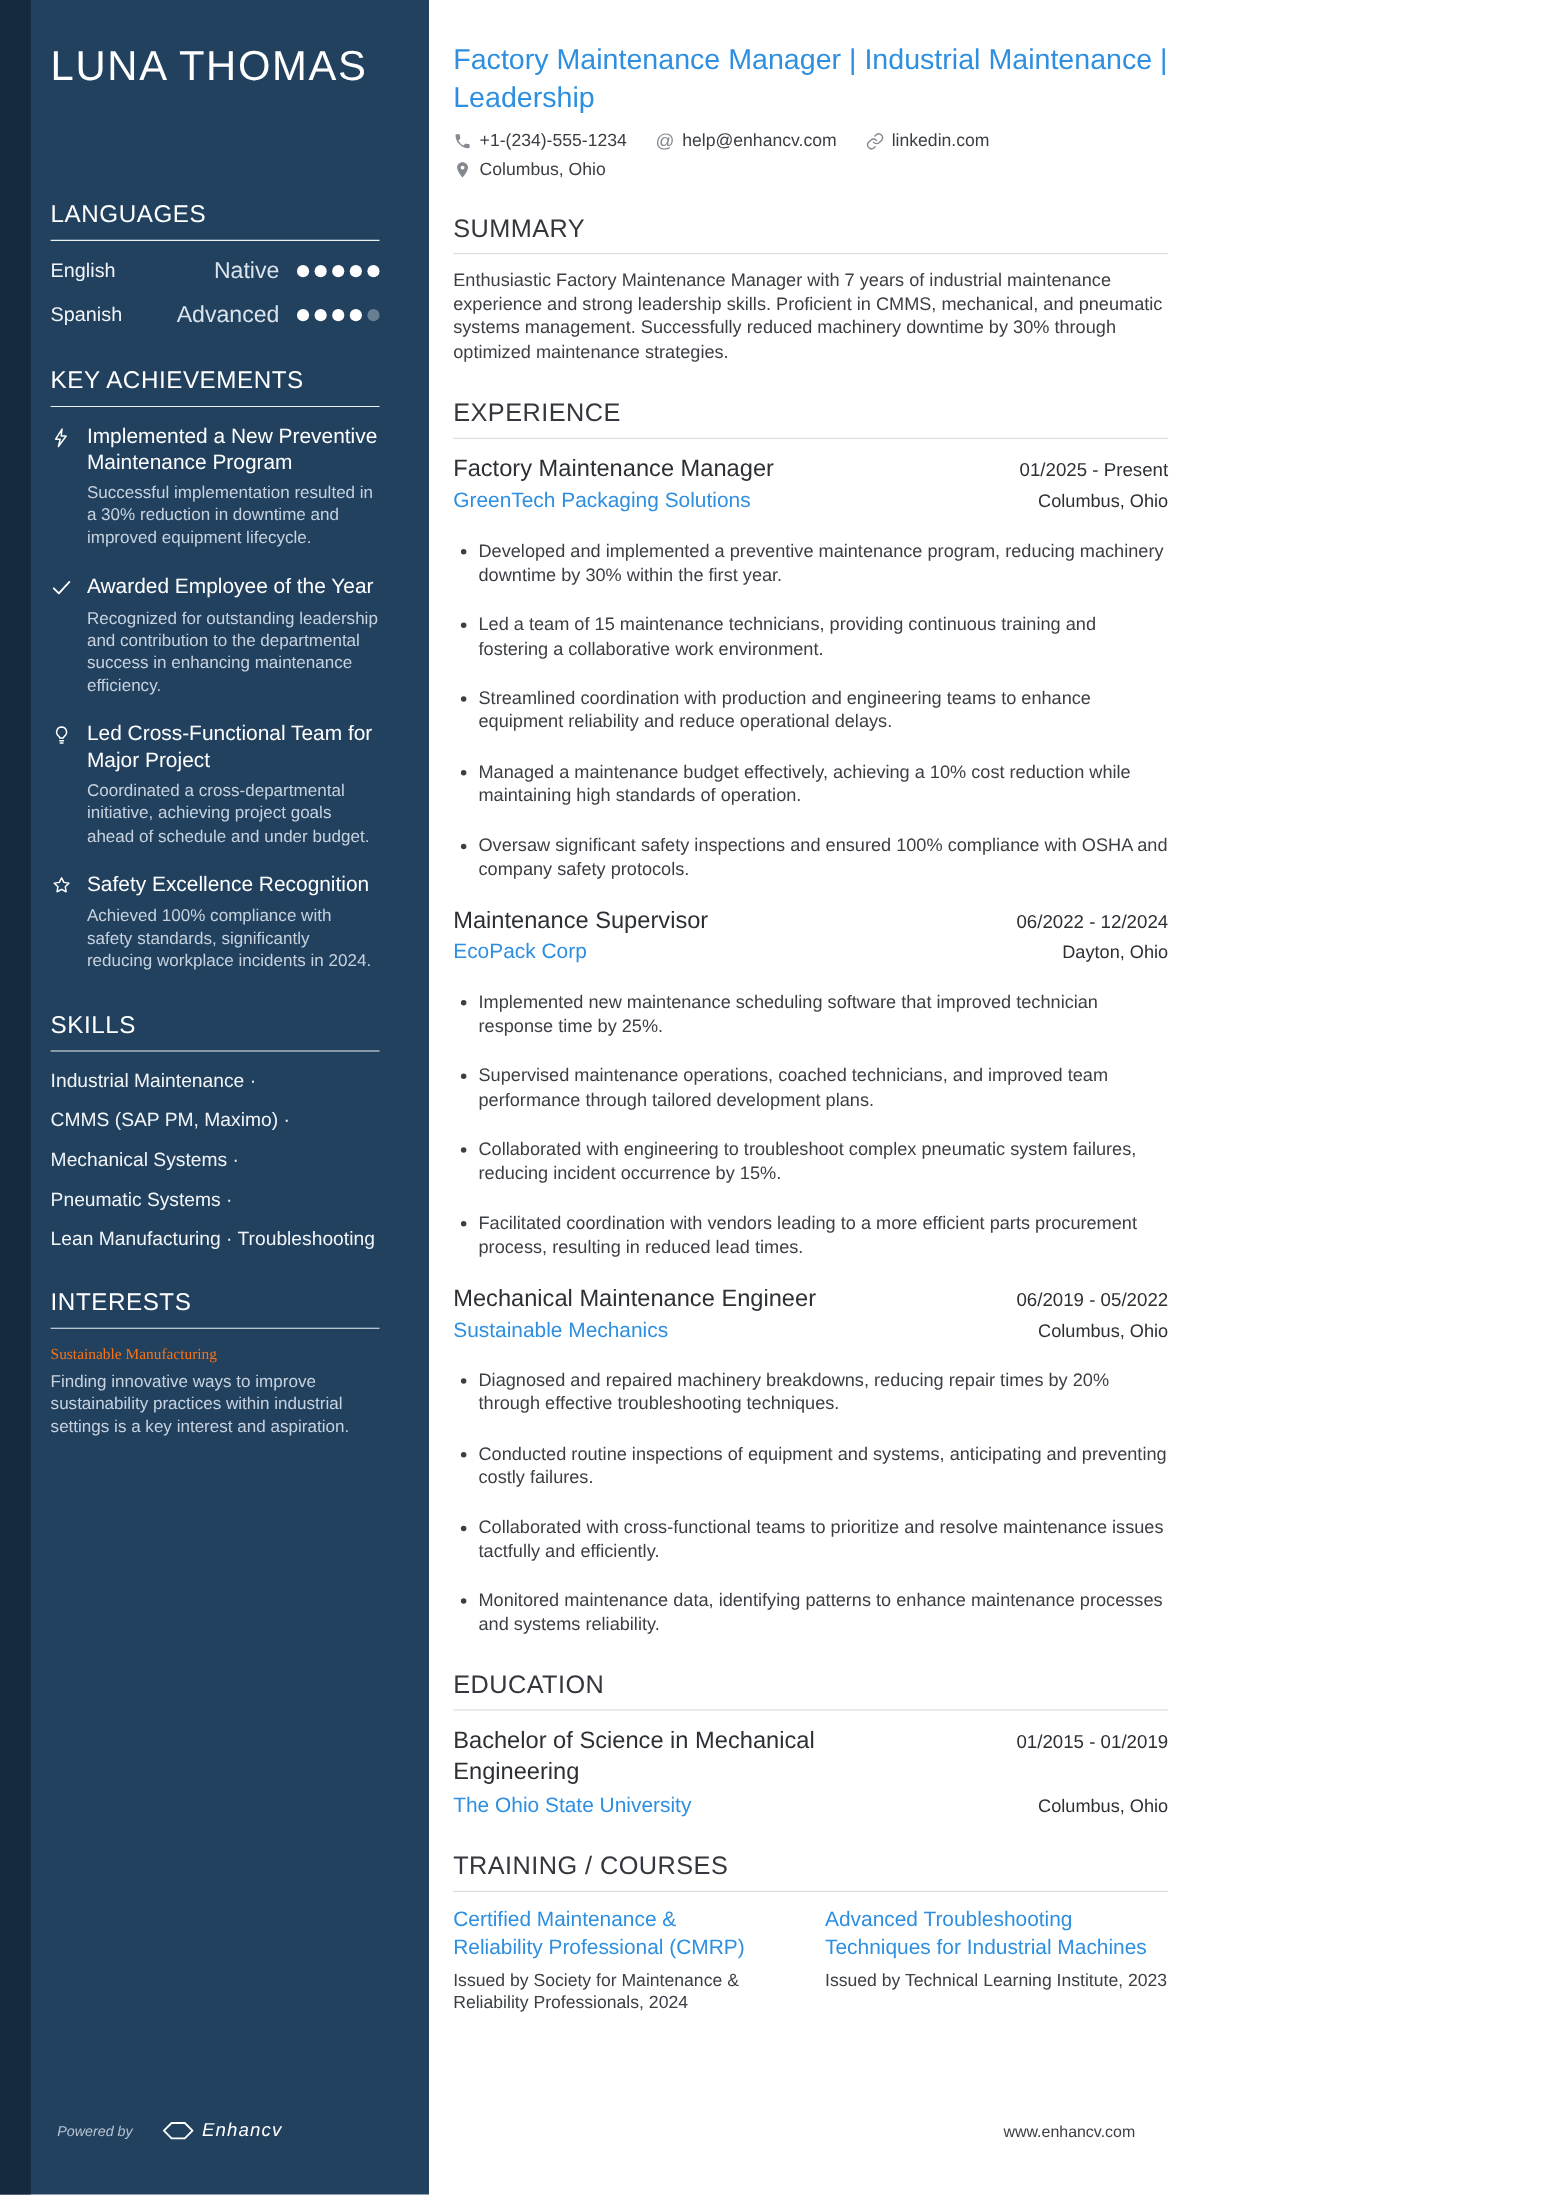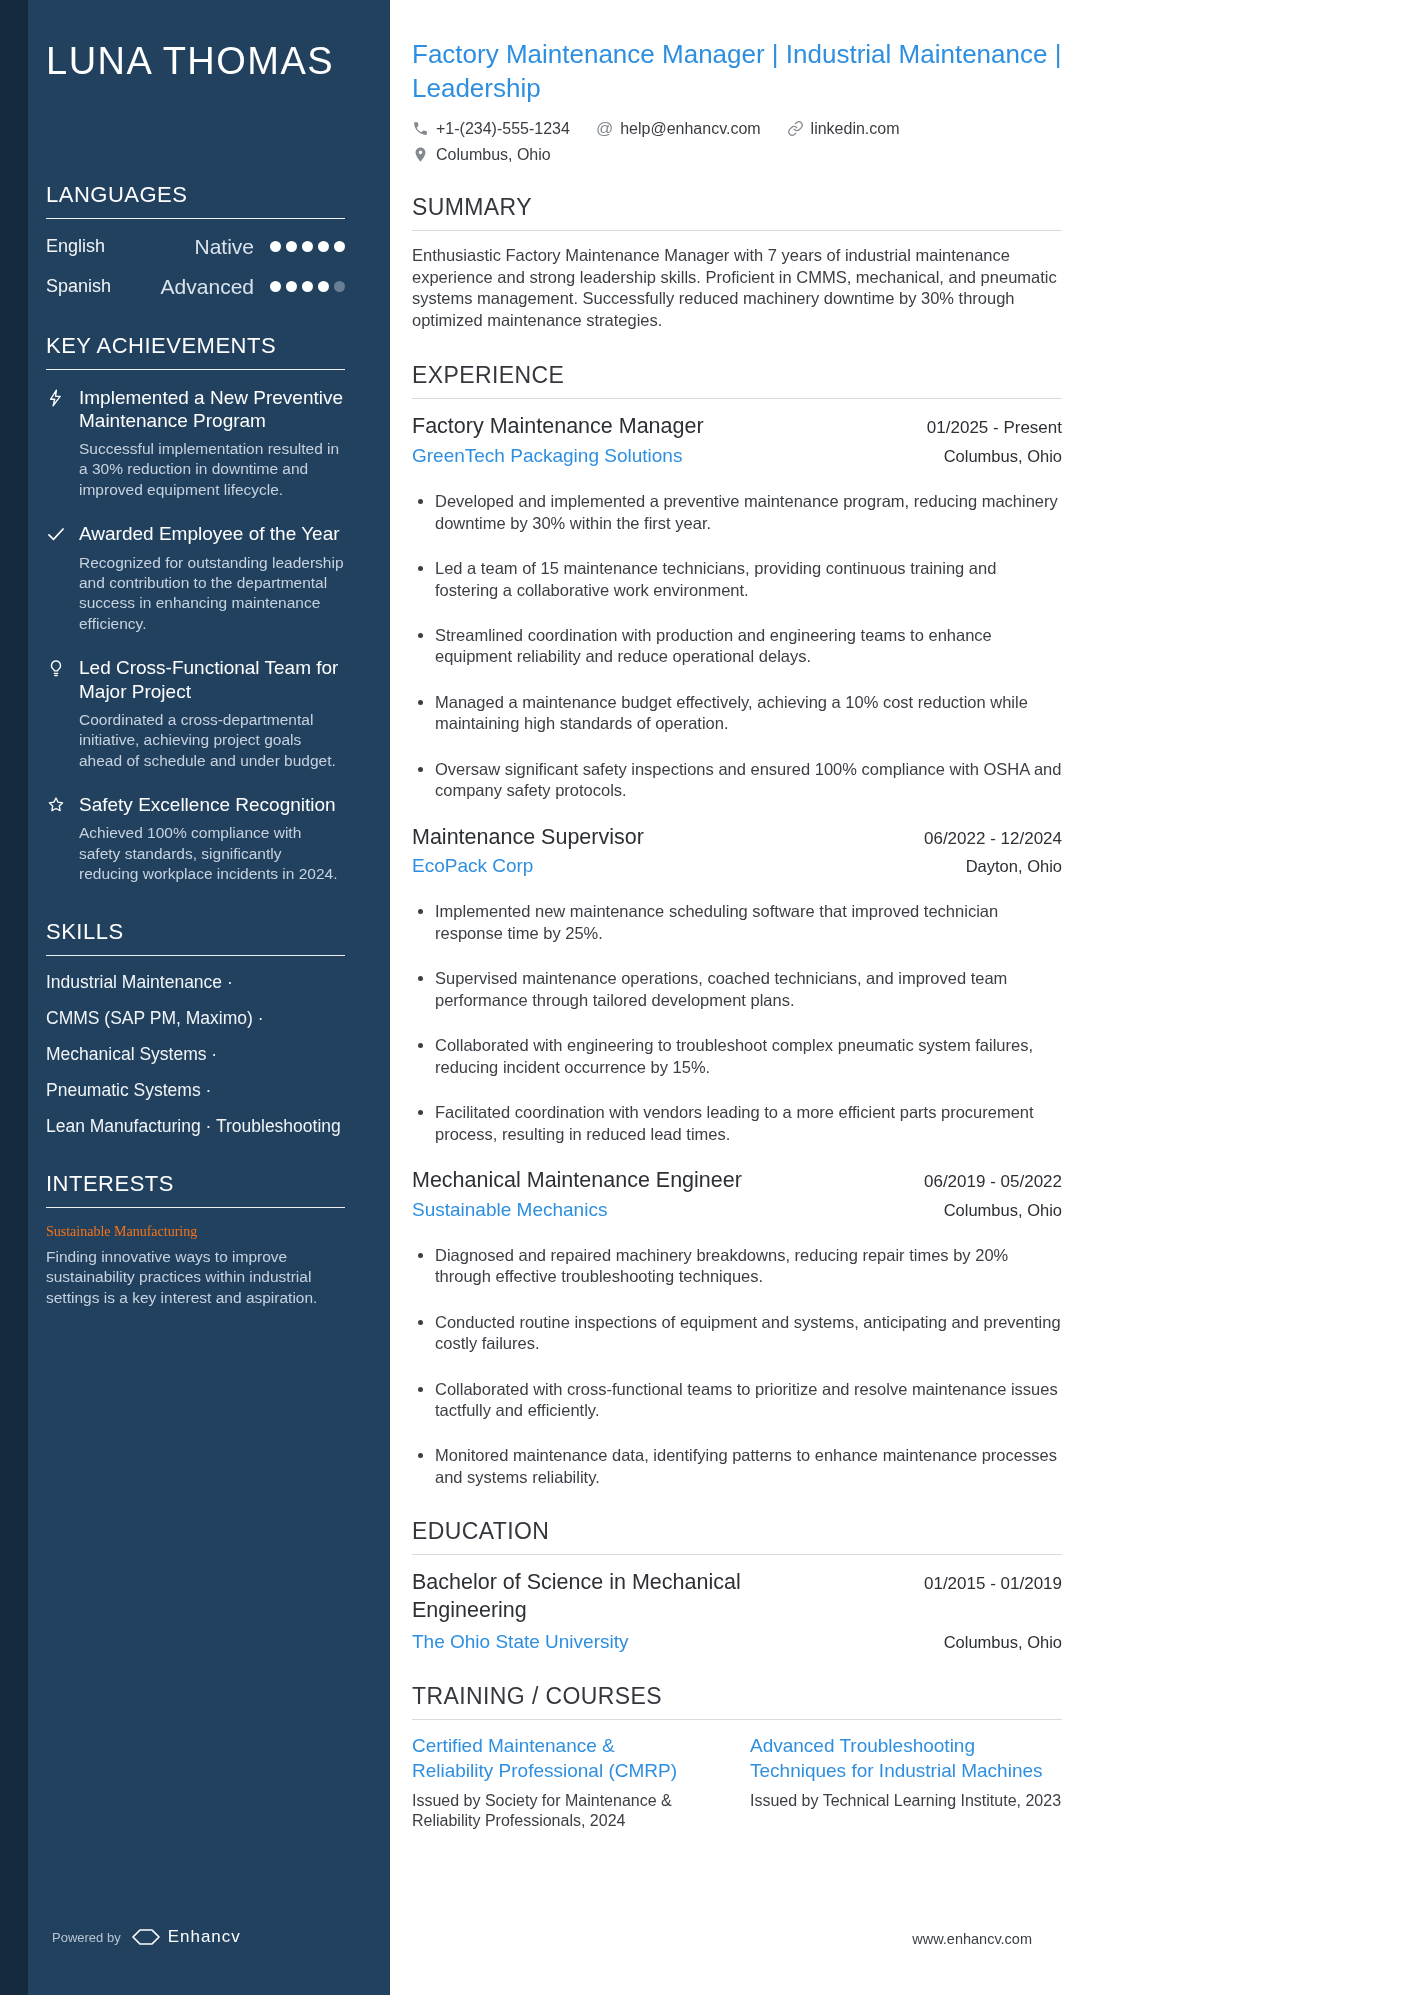--- a/index.html
+++ b/index.html
@@ -47,21 +47,21 @@
   .ach-title { font-size:19px; line-height:1.22; color:#ffffff; margin-bottom:7px; }
   .ach-desc { font-size:15.5px; line-height:1.32; color:#c7d2de; }
 
   .skill-item { font-size:17.5px; color:#f2f5f8; margin-bottom:15px; }
 
   .interest-title { font-size:14px; color:#f97316; margin-bottom:7px;font-family:Liberation Serif, serif; }
   .interest-desc { font-size:15.5px; line-height:1.32; color:#c7d2de; }
 
   .sidebar-footer {
     position:absolute; left:52px; bottom:48px;
-    display:flex; align-items:center; gap:10px;
+    display:flex; align-items:center; gap:26px;font-style:italic;
   }
   .powered-by { font-size:13px; color:#b9c4d0; }
   .brand-logo { display:flex; align-items:center; gap:7px; color:#ffffff; }
   .brand-logo svg { width:30px; height:20px; display:block; }
   .brand-name { font-size:17px; letter-spacing:1px; color:#ffffff; }
 
   
   .main { position:relative; flex:1; padding:38px 348px 0 22px; }
   .resume-title {
     font-size:26px; line-height:1.3; color:#2e8fe0; font-weight:400;

